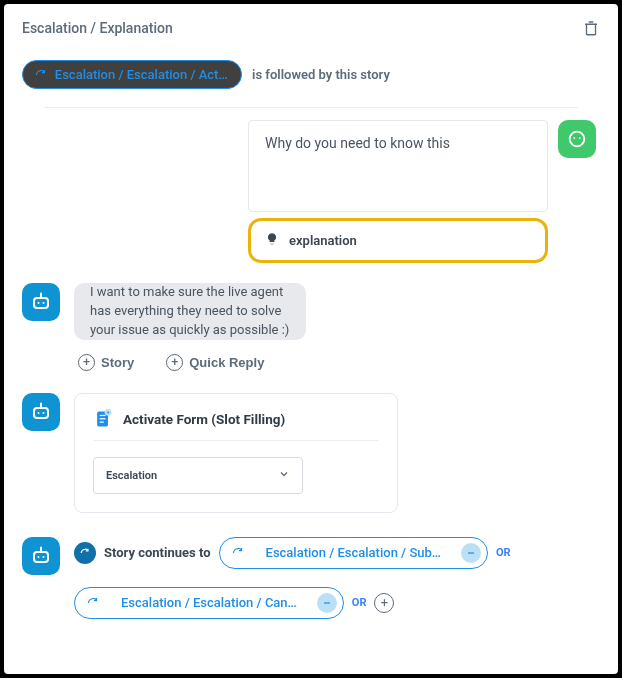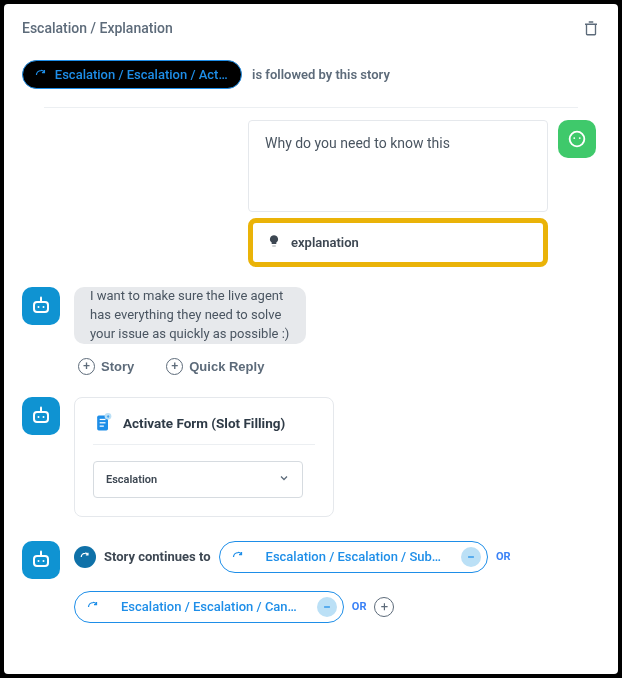--- a/index.html
+++ b/index.html
@@ -48,21 +48,21 @@
     display: inline-flex;
     align-items: center;
     gap: 6px;
     border: 1.5px solid #1e8ee8;
     border-radius: 18px;
     padding: 6px 12px 6px 10px;
     font-size: 13px;
     color: #1e8ee8;
     font-weight: 500;
     max-width: 220px;
-    background: #000000;
+    background: #404040;
   }
   .story-pill .txt {
     white-space: nowrap;
     overflow: hidden;
     text-overflow: ellipsis;
   }
   .followed-label {
     font-size: 13px;
     color: #5d6b7a;
     font-weight: 600;
@@ -93,22 +93,22 @@
     background: #fff;
     border: 1px solid #e5e8ec;
     border-radius: 4px;
     padding: 14px 16px;
     font-size: 14px;
     color: #4a5561;
   }
   .intent-box {
     width: 300px;
     background: #fff;
-    border: 5px solid #eab308;
-    border-radius: 8px;
+    border: 3px solid #eab308;
+    border-radius: 13px;
     padding: 10px 14px;
     display: flex;
     align-items: center;
     gap: 10px;
     font-size: 13px;
     font-weight: 600;
     color: #3d4752;
   }
   .user-avatar {
     width: 38px; height: 38px;
@@ -174,21 +174,21 @@
     font-size: 12px;
     line-height: 1;
     color: #5d6b7a;
   }
 
   
   .form-card {
     border: 1px solid #e5e8ec;
     border-radius: 8px;
     padding: 14px 18px 18px 18px;
-    width: 260px;
+    width: 324px;
   }
   .form-title-row {
     display: flex;
     align-items: center;
     gap: 10px;
     font-size: 13.5px;
     font-weight: 700;
     color: #2f3b47;
     padding-bottom: 10px;
     border-bottom: 1px solid #eceff2;

